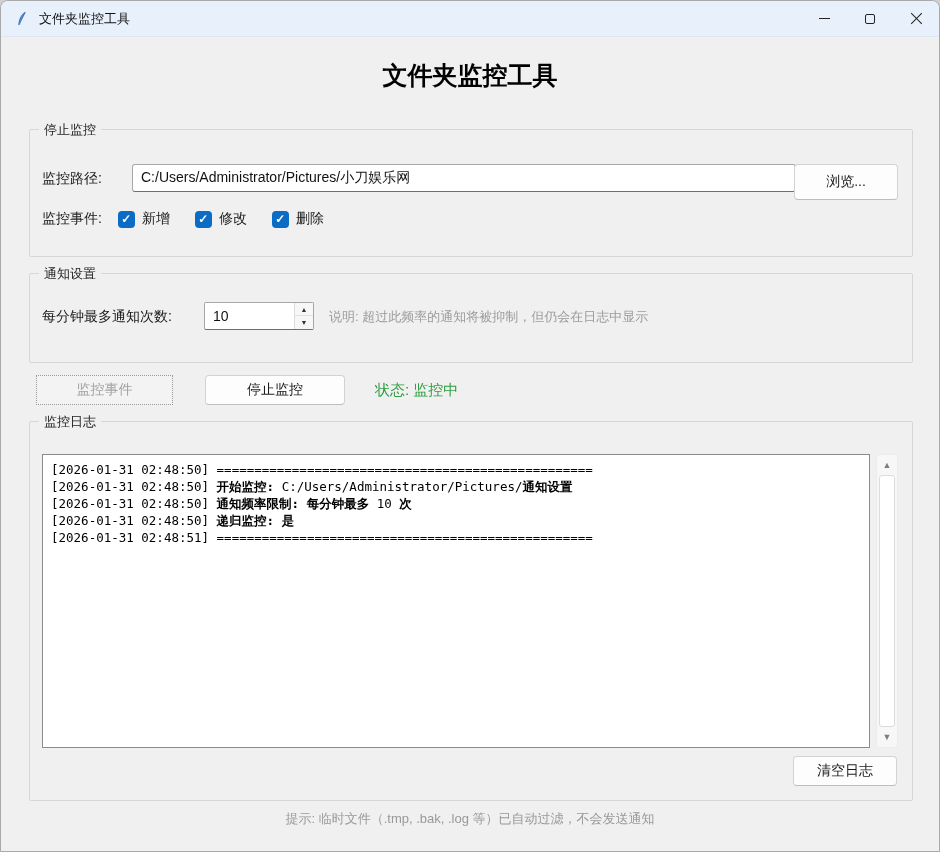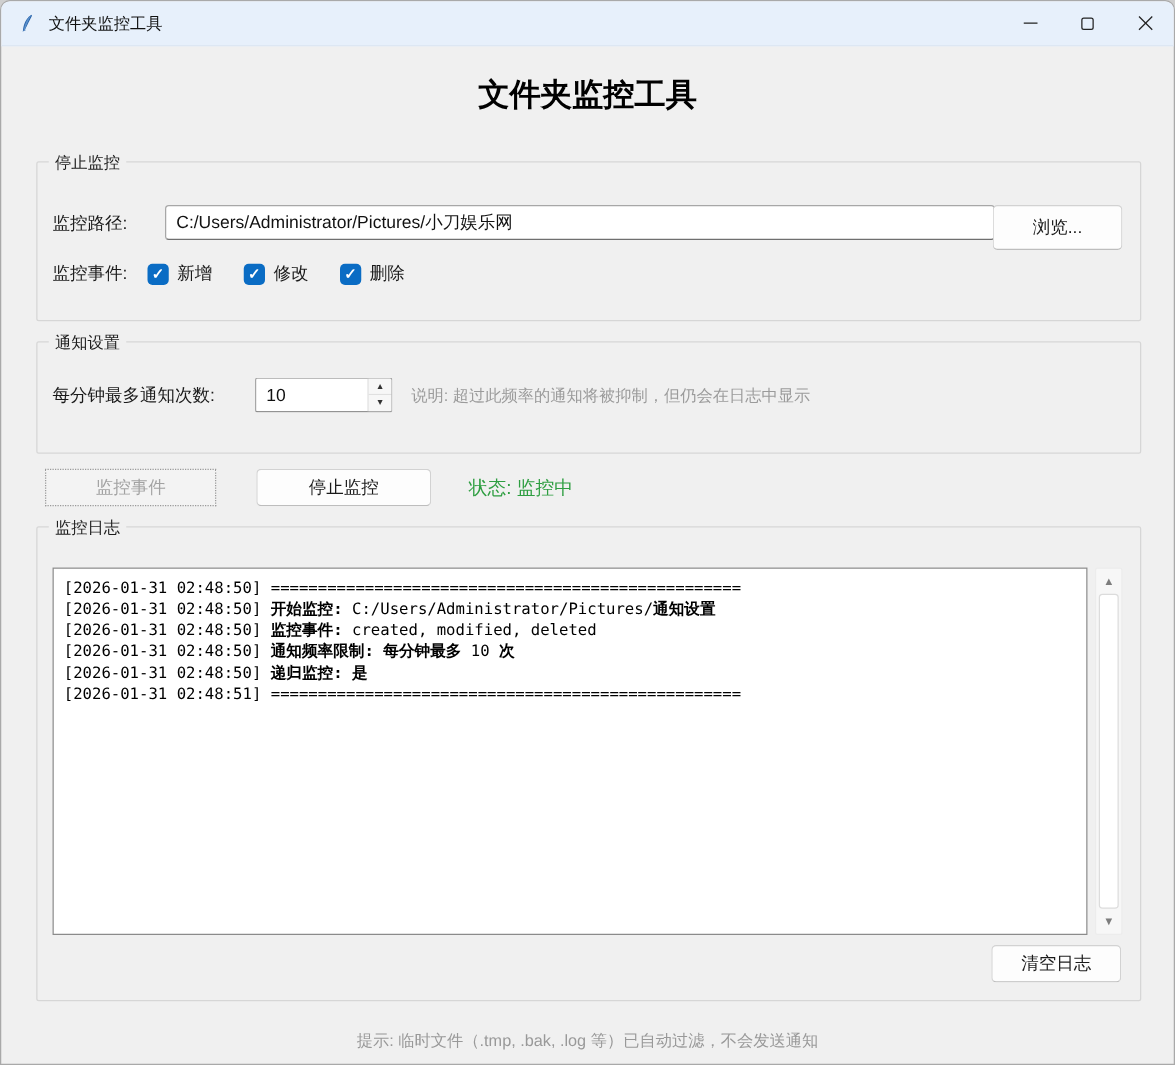--- a/index.html
+++ b/index.html
@@ -129,21 +129,21 @@
   .sb-up { top:2px; }
   .sb-down { bottom:2px; }
   .sb-thumb {
     position:absolute; left:2px; top:20px; right:2px; bottom:20px;
     background:#fff; border:1px solid #dcdcdc; border-radius:3px;
   }
   .clear-btn { position:absolute; right:15px; top:334px; width:104px; height:30px; }
 
   
   .footer {
-    position:absolute; bottom:9px; left:0; width:100%;
+    position:absolute; bottom:23px; left:0; width:100%;
     text-align:center; font-size:13px; color:#999;
   }
 </style>
 </head>
 <body>
 
 <div class="window">
 
   <div class="titlebar" style="background: rgb(231, 240, 251);">
     <svg class="app-icon" viewBox="0 0 16 16">
@@ -219,21 +219,20 @@
     <button class="btn stop-btn">停止监控</button>
     <span class="status-text" style="color: rgb(46, 158, 65);">状态: 监控中</span>
   </div>
 
   <div class="group grp-log">
     <span class="group-label">监控日志</span>
 
     <div class="log-area">
         <div class="log-line"><span>[2026-01-31 02:48:50] </span><span>==================================================</span></div>
         <div class="log-line"><span>[2026-01-31 02:48:50] </span><span class="seg-bold">开始监控:</span><span> C:/Users/Administrator/Pictures/</span><span class="seg-bold">通知设置</span></div>
-        <div class="log-line"><span>[2026-01-31 02:48:50] </span><span class="seg-bold">监控事件:</span><span> created, modified, deleted</span></div>
         <div class="log-line"><span>[2026-01-31 02:48:50] </span><span class="seg-bold">通知频率限制: 每分钟最多</span><span> 10 </span><span class="seg-bold">次</span></div>
         <div class="log-line"><span>[2026-01-31 02:48:50] </span><span class="seg-bold">递归监控: 是</span></div>
         <div class="log-line"><span>[2026-01-31 02:48:51] </span><span>==================================================</span></div>
       </div>
 
     <div class="log-scrollbar">
       <div class="sb-arrow sb-up"><span>▲</span></div>
       <div class="sb-thumb"></div>
       <div class="sb-arrow sb-down"><span>▼</span></div>
     </div>

